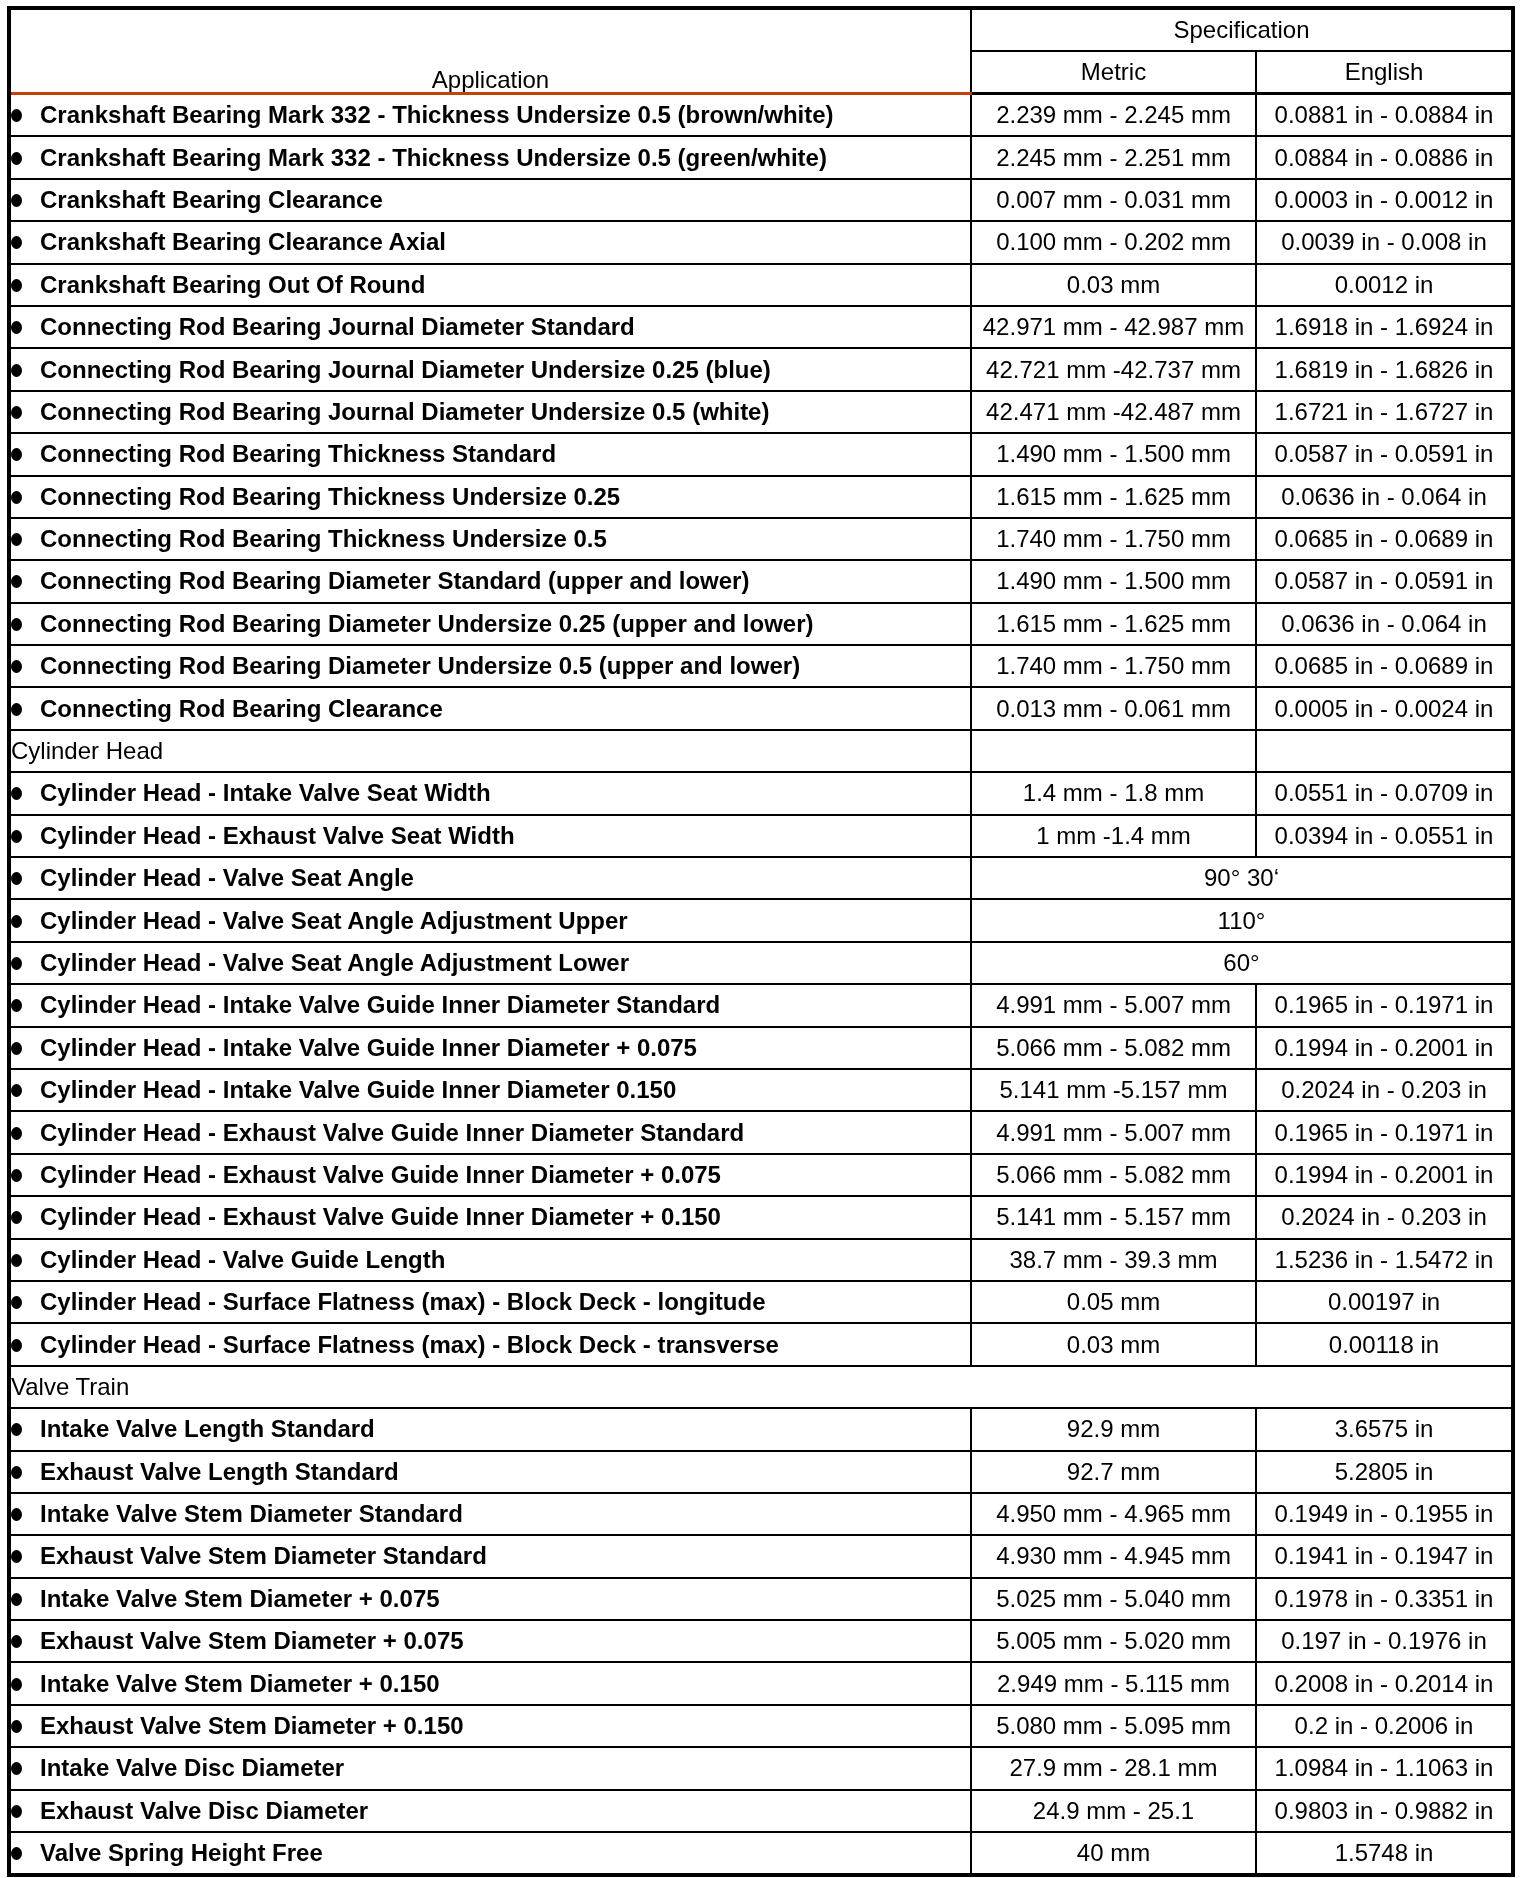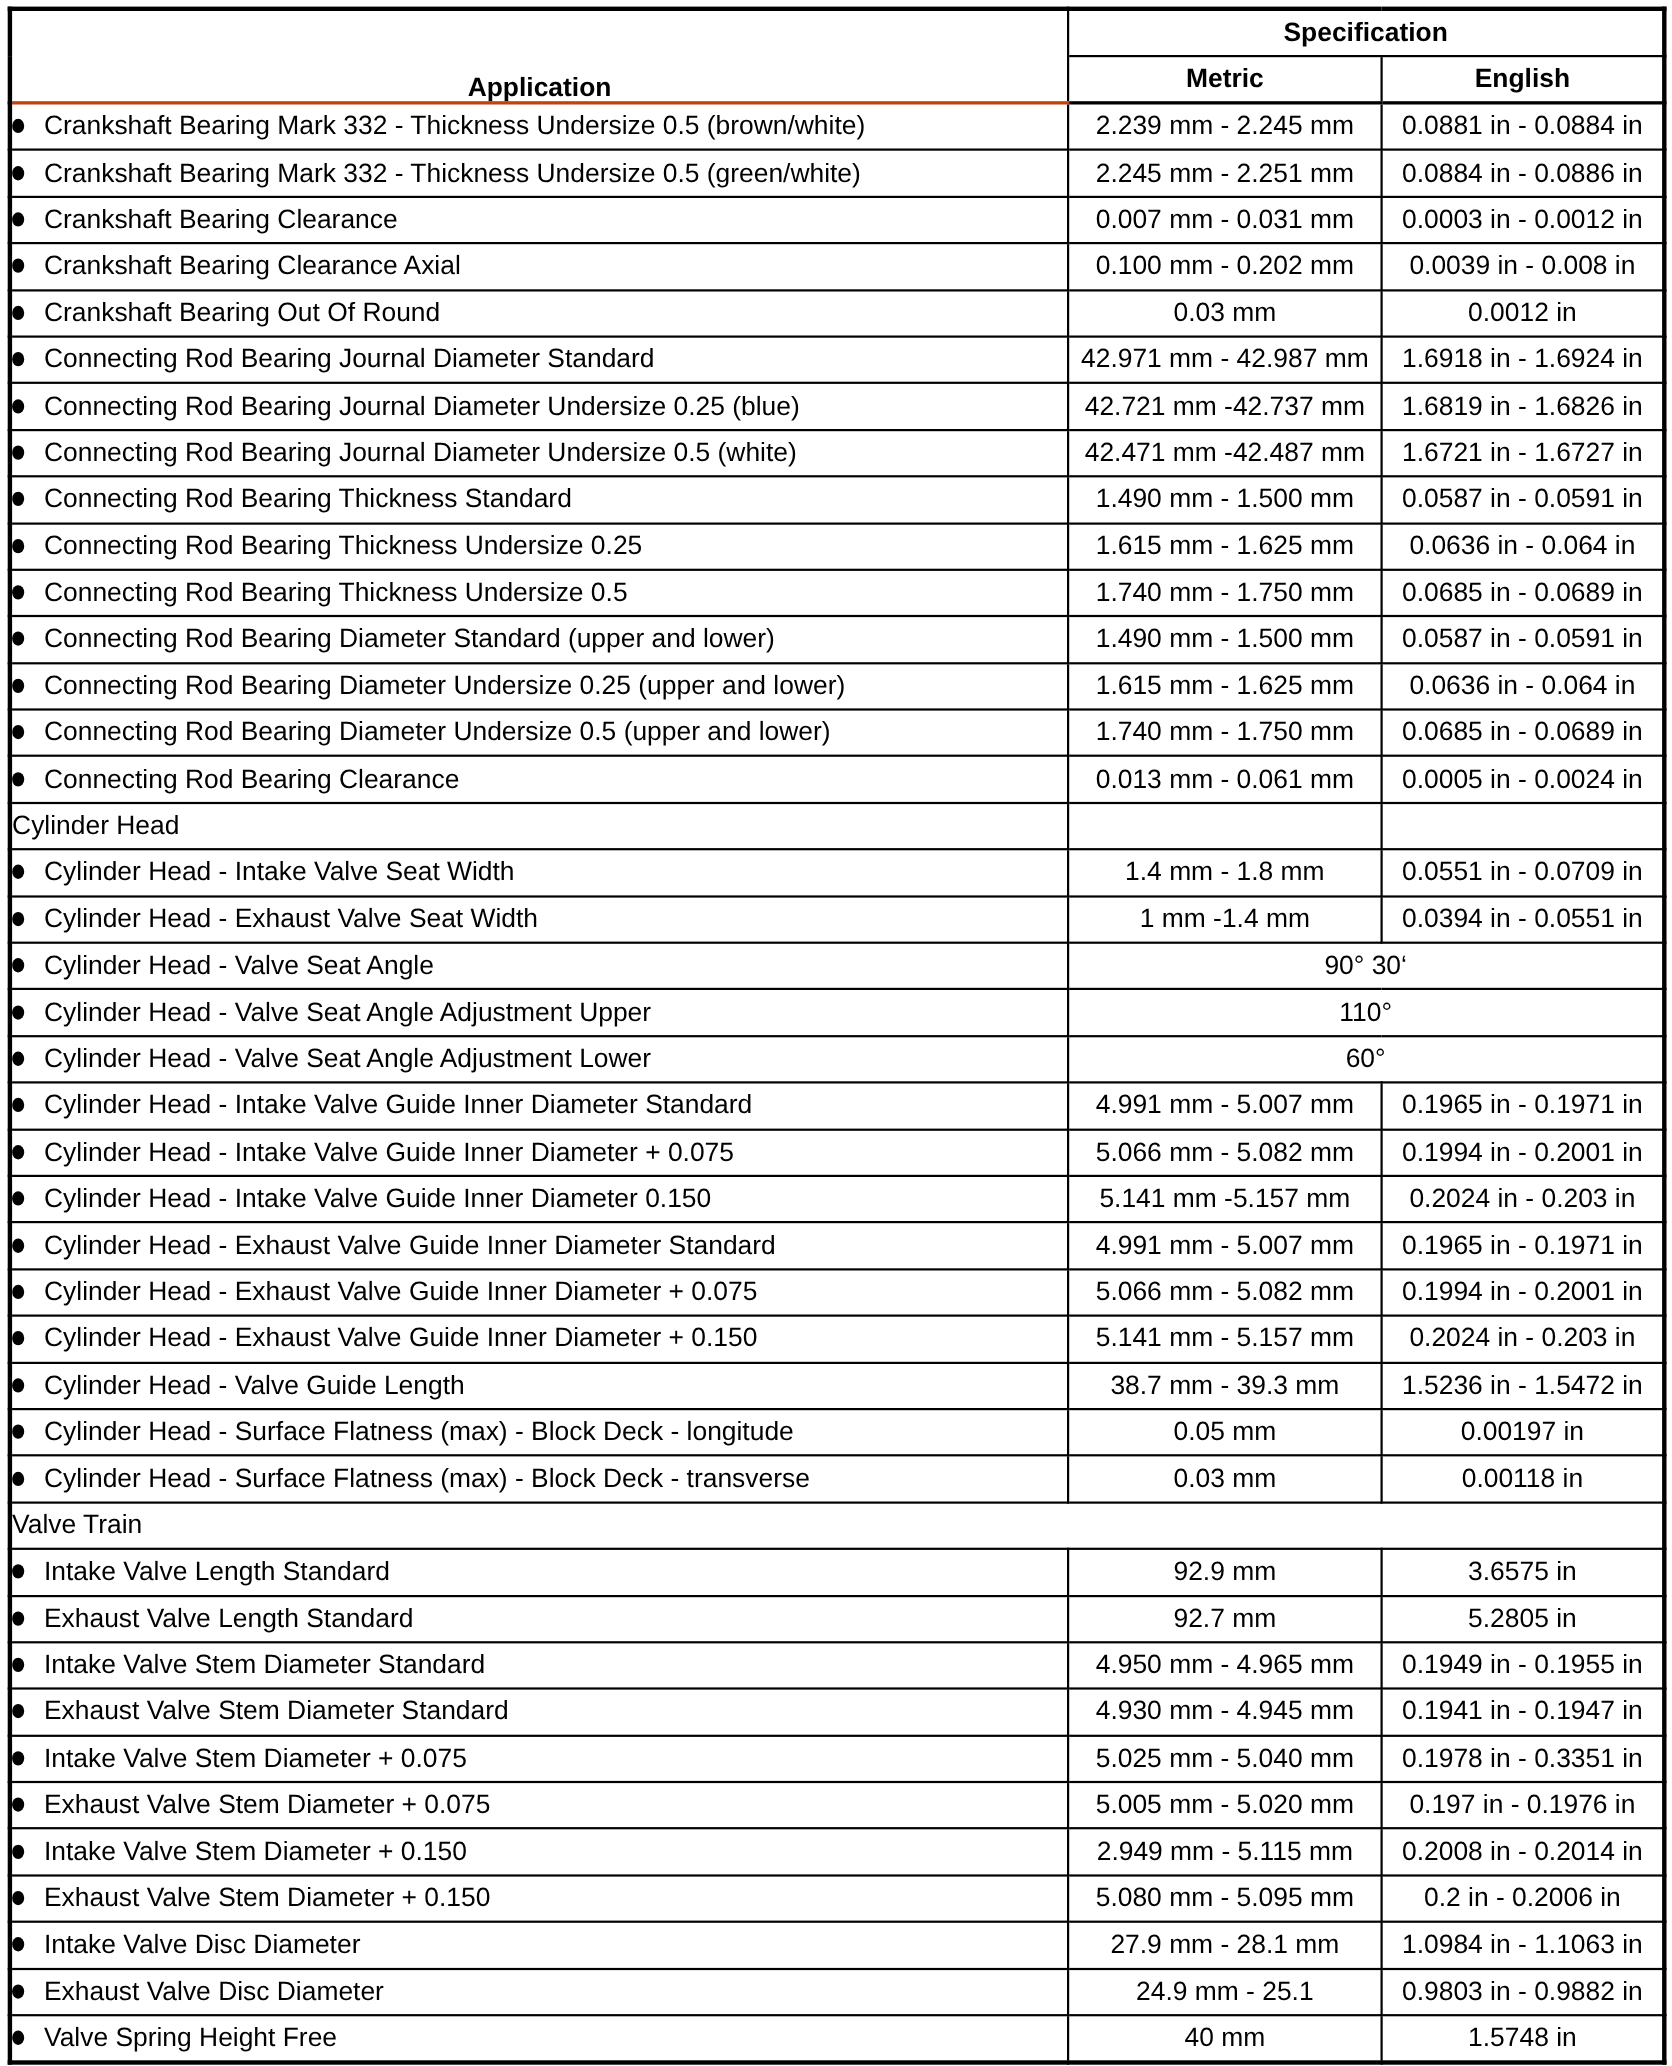--- a/index.html
+++ b/index.html
@@ -17,26 +17,26 @@
   table.spec col.c-met { width: 285px; }
   table.spec col.c-eng { width: 257px; }
   table.spec th, table.spec td {
     border: 2px solid #000;
     padding: 0;
     font-size: 24px;
     line-height: 24px;
     white-space: nowrap;
     overflow: hidden;
   }
-  table.spec th { font-weight: bold; text-align: center; }
+  table.spec th { font-weight: normal; text-align: center; }
   tr.h1 th { height: 40px; }
   tr.h2 th { height: 40px; }
   tr.hdr-bottom th { border-bottom: 3px solid #000; }
   table.spec td { height: 40.4px; }
-  td.app { text-align: left; padding-left: 22px; }
+  td.app { text-align: left; padding-left: 22px; font-weight: bold; }
   td.app .bullet {
     display: inline-block; width: 11px; height: 13px; border-radius: 50%;
     background: #000; margin-right: 18px; vertical-align: 1px;
   }
   td.section { text-align: left; padding-left: 4px; }
   td.val { text-align: center; }
   th.app-h { vertical-align: bottom; padding-bottom: 6px; }
 </style>
 </head>
 <body>

